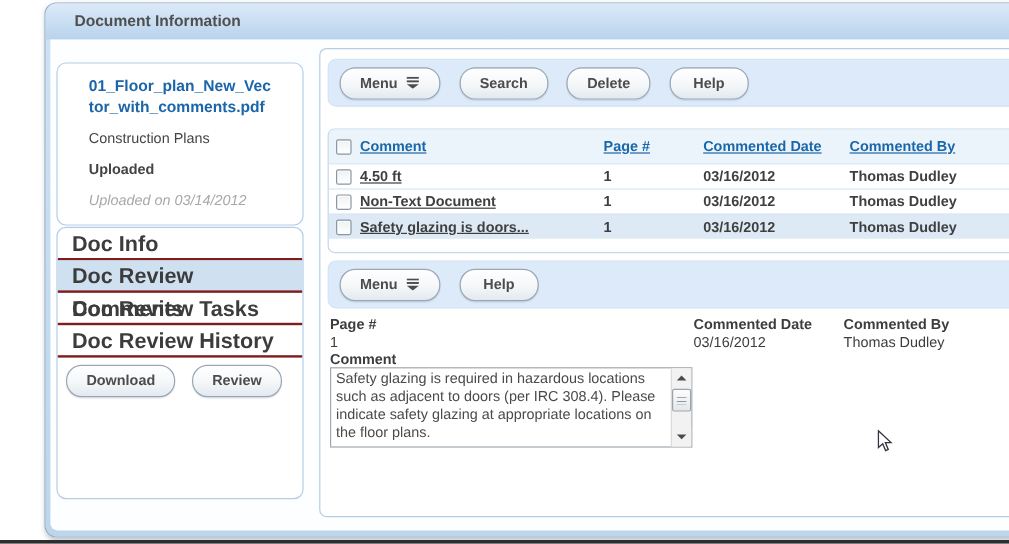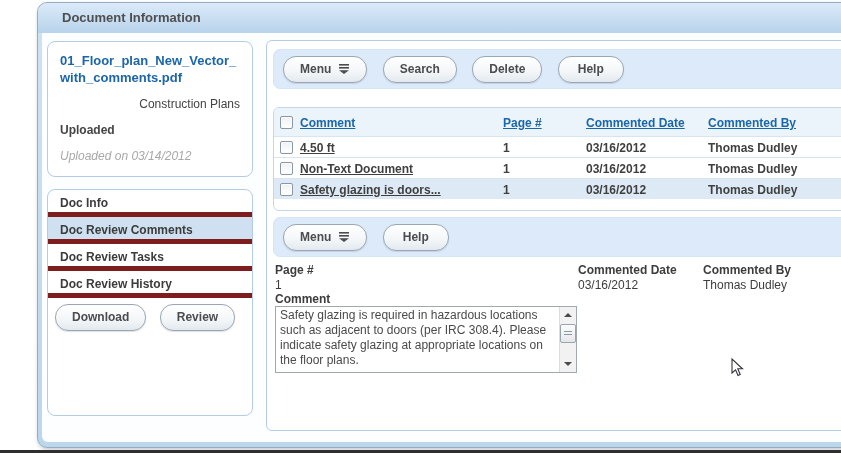--- a/index.html
+++ b/index.html
@@ -18,29 +18,29 @@
               background:linear-gradient(#dbeaf9,#b8d3ec); }
   .titlebar .title { position:absolute; left:24px; top:7px; font-size:13px; font-weight:bold; color:#4f4f4f; }
   .close-x { position:absolute; right:13px; top:6px; font-size:15px; font-weight:bold;
              color:#e4ebf2; cursor:pointer; text-shadow:0 1px 1px rgba(90,110,130,.4); }
 
   .dialog-body { position:absolute; top:30px; left:4px; right:4px; bottom:5px;
                  background:#fdfeff; border-radius:0 0 6px 6px; }
 
   
   .card { position:absolute; background:#fff; border:1px solid #b5cde4; border-radius:8px; }
-  .file-card { left:5px; top:8px; width:206px; height:136px; padding:10px 12px; }
+  .file-card { left:5px; top:19px; width:206px; height:136px; padding:10px 26px; }
   .file-name { color:#1b65a9; font-size:13px; font-weight:bold; line-height:17px; word-break:break-all; }
-  .file-category { margin-top:11px; font-size:12px; color:#444;text-align:right; }
+  .file-category { margin-top:11px; font-size:12px; color:#444; }
   .file-status { margin-top:12px; font-size:12px; font-weight:bold; color:#444; }
   .file-note { margin-top:12px; font-size:12px; font-style:italic; color:#a8a8a8; }
 
   .nav-card { left:5px; top:156px; width:206px; height:227px; overflow:hidden; }
-  .nav-item { height:27px; line-height:27px; padding-left:12px; font-size:12px; font-weight:bold;
-              color:#3c3c3c; border-bottom:5px solid #7f1d1d; cursor:pointer; }
+  .nav-item { height:27px; line-height:27px; padding-left:12px; font-size:18px; font-weight:bold;
+              color:#3c3c3c; border-bottom:2px solid #7f1d1d; cursor:pointer; }
   .nav-item.selected { background:#cfe1f1; }
   .left-buttons { padding:6px 0 0 7px; }
 
   .btn { display:inline-block; height:27px; line-height:25px; padding:0 16px;
          border:1px solid #9aa6b2; border-radius:13px;
          background:linear-gradient(#ffffff,#f3f6f8 60%,#e2e9ef);
          font-size:12px; font-weight:bold; color:#4c4c4c; text-align:center; cursor:pointer;
          box-shadow:0 1px 1px rgba(120,140,160,.25); }
   .left-buttons .btn { margin-right:9px; }
 

